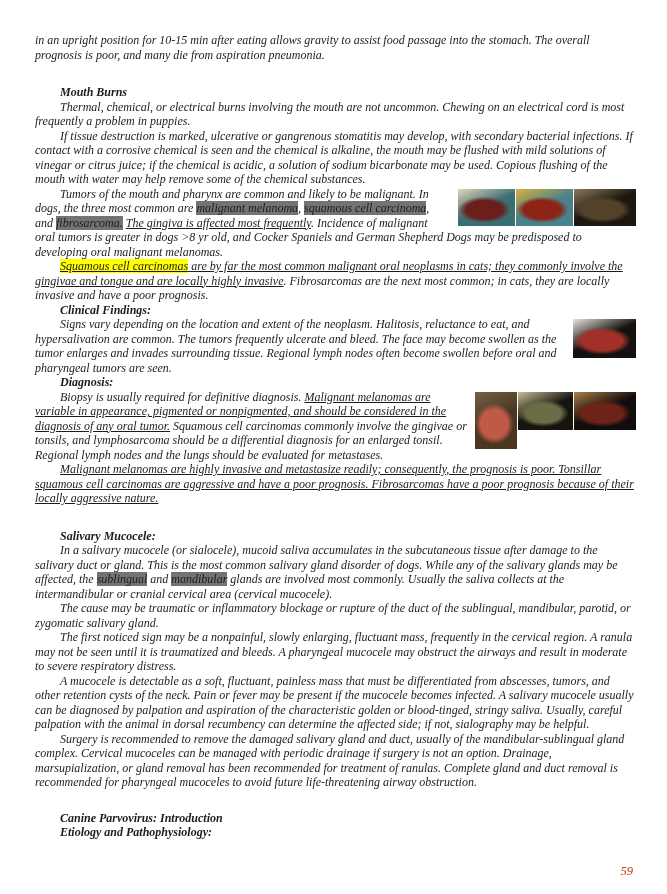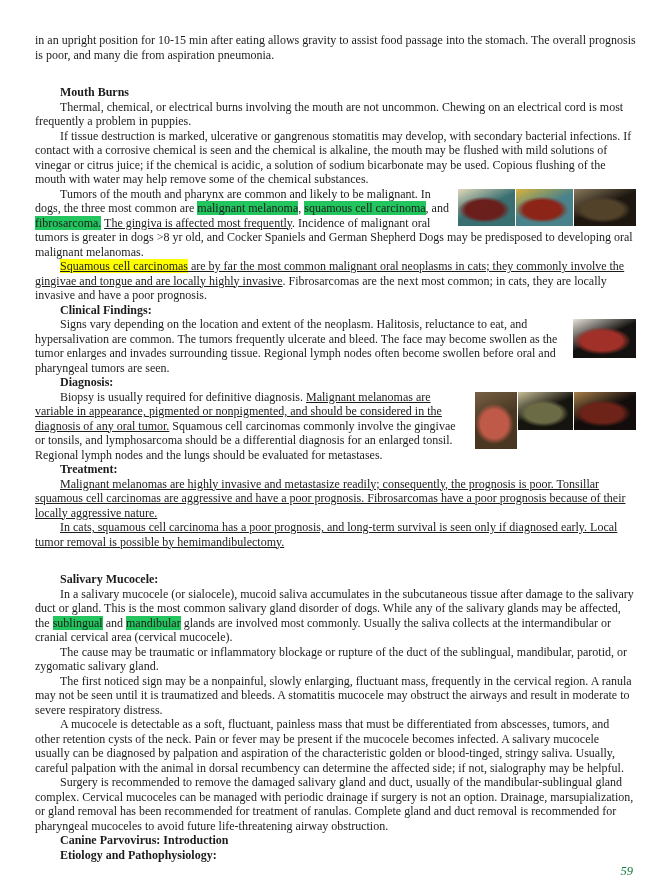--- a/index.html
+++ b/index.html
@@ -11,44 +11,44 @@
     font-size:12px;
     line-height:14.5px;
     color:#1c1c1c;
     overflow:hidden;
   }
   .content {
     position:absolute;
     left:35px; top:33px;
     width:601px;
   }
-  .content p { margin:0; }
+  .content p { margin:0;font-style:italic; }
   p.para { text-indent:25px; }
   p.noindent { text-indent:0; }
   p.heading { font-weight:bold; text-indent:25px; }
   p.gap { margin-top:23px; }
-  p.biggap { }
-  .hl  { background:#22c55e;text-align:right; }
+  p.biggap { margin-top:21px; }
+  .hl  { background:#737373;text-align:right; }
   .ul  { text-decoration:underline;text-align:right; }
   .hlu { background:#ffff00; text-decoration:underline; }
   .float-group {
     float:right;
     display:flex;
     align-items:flex-start;
     gap:1px;
     margin:2px 0 3px 8px;
   }
   .thumb { display:block; flex:none; }
   .page-number {
     position:absolute;
     right:34px; bottom:16px;
     font-style:italic;
     font-weight:normal;
     font-size:12.5px;
-    color:#15803d;
+    color:#c2410c;
   }
 </style>
 </head>
 <body>
 
 <div class="page">
   <div class="content" id="doc-content">
       <p class="para noindent"><span>in an upright position for 10-15 min after eating allows gravity to assist food passage into the stomach. The overall prognosis is poor, and many die from aspiration pneumonia.</span></p>
       <p class="heading gap"><span>Mouth Burns</span></p>
       <p class="para"><span>Thermal, chemical, or electrical burns involving the mouth are not uncommon. Chewing on an electrical cord is most frequently a problem in puppies.</span></p>
@@ -62,26 +62,24 @@
       <p class="heading"><span>Clinical Findings:</span></p>
       <p class="para"><span class="float-group">
           <span class="thumb" style="width: 63px; height: 39px; background: radial-gradient(62% 48% at 46% 56%, rgb(160, 48, 40) 0%, rgb(160, 48, 40) 52%, rgba(0, 0, 0, 0) 74%), linear-gradient(155deg, rgb(232, 228, 218) 0%, rgb(20, 18, 16) 48%, rgb(20, 18, 16) 100%);"></span>
         </span><span>Signs vary depending on the location and extent of the neoplasm. Halitosis, reluctance to eat, and hypersalivation are common. The tumors frequently ulcerate and bleed. The face may become swollen as the tumor enlarges and invades surrounding tissue. Regional lymph nodes often become swollen before oral and pharyngeal tumors are seen.</span></p>
       <p class="heading"><span>Diagnosis:</span></p>
       <p class="para"><span class="float-group">
           <span class="thumb" style="width: 42px; height: 57px; background: radial-gradient(62% 48% at 46% 56%, rgb(192, 90, 72) 0%, rgb(192, 90, 72) 52%, rgba(0, 0, 0, 0) 74%), linear-gradient(155deg, rgb(119, 96, 68) 0%, rgb(74, 55, 34) 48%, rgb(74, 55, 34) 100%);"></span>
           <span class="thumb" style="width: 55px; height: 38px; background: radial-gradient(62% 48% at 46% 56%, rgb(107, 107, 69) 0%, rgb(107, 107, 69) 52%, rgba(0, 0, 0, 0) 74%), linear-gradient(155deg, rgb(200, 191, 150) 0%, rgb(21, 20, 15) 48%, rgb(21, 20, 15) 100%);"></span>
           <span class="thumb" style="width: 62px; height: 38px; background: radial-gradient(62% 48% at 46% 56%, rgb(110, 35, 24) 0%, rgb(110, 35, 24) 52%, rgba(0, 0, 0, 0) 74%), linear-gradient(155deg, rgb(169, 127, 74) 0%, rgb(18, 13, 12) 48%, rgb(18, 13, 12) 100%);"></span>
         </span><span>Biopsy is usually required for definitive diagnosis. </span><span class="ul">Malignant melanomas are variable in appearance, pigmented or nonpigmented, and should be considered in the diagnosis of any oral tumor.</span><span> Squamous cell carcinomas commonly involve the gingivae or tonsils, and lymphosarcoma should be a differential diagnosis for an enlarged tonsil. Regional lymph nodes and the lungs should be evaluated for metastases.</span></p>
-      <p class="heading"><span>Treatment:</span></p>
       <p class="para"><span class="ul">Malignant melanomas are highly invasive and metastasize readily; consequently, the prognosis is poor. Tonsillar squamous cell carcinomas are aggressive and have a poor prognosis. Fibrosarcomas have a poor prognosis because of their locally aggressive nature.</span></p>
-      <p class="para"><span class="ul">In cats, squamous cell carcinoma has a poor prognosis, and long-term survival is seen only if diagnosed early. Local tumor removal is possible by hemimandibulectomy.</span></p>
       <p class="heading gap"><span>Salivary Mucocele:</span></p>
       <p class="para"><span>In a salivary mucocele (or sialocele), mucoid saliva accumulates in the subcutaneous tissue after damage to the salivary duct or gland. This is the most common salivary gland disorder of dogs. While any of the salivary glands may be affected, the </span><span class="hl">sublingual</span><span> and </span><span class="hl">mandibular</span><span> glands are involved most commonly. Usually the saliva collects at the intermandibular or cranial cervical area (cervical mucocele).</span></p>
       <p class="para"><span>The cause may be traumatic or inflammatory blockage or rupture of the duct of the sublingual, mandibular, parotid, or zygomatic salivary gland.</span></p>
-      <p class="para"><span>The first noticed sign may be a nonpainful, slowly enlarging, fluctuant mass, frequently in the cervical region. A ranula may not be seen until it is traumatized and bleeds. A stomatitis mucocele may obstruct the airways and result in moderate to severe respiratory distress.</span></p>
+      <p class="para"><span>The first noticed sign may be a nonpainful, slowly enlarging, fluctuant mass, frequently in the cervical region. A ranula may not be seen until it is traumatized and bleeds. A pharyngeal mucocele may obstruct the airways and result in moderate to severe respiratory distress.</span></p>
       <p class="para"><span>A mucocele is detectable as a soft, fluctuant, painless mass that must be differentiated from abscesses, tumors, and other retention cysts of the neck. Pain or fever may be present if the mucocele becomes infected. A salivary mucocele usually can be diagnosed by palpation and aspiration of the characteristic golden or blood-tinged, stringy saliva. Usually, careful palpation with the animal in dorsal recumbency can determine the affected side; if not, sialography may be helpful.</span></p>
       <p class="para"><span>Surgery is recommended to remove the damaged salivary gland and duct, usually of the mandibular-sublingual gland complex. Cervical mucoceles can be managed with periodic drainage if surgery is not an option. Drainage, marsupialization, or gland removal has been recommended for treatment of ranulas. Complete gland and duct removal is recommended for pharyngeal mucoceles to avoid future life-threatening airway obstruction.</span></p>
       <p class="heading biggap"><span>Canine Parvovirus: Introduction</span></p>
       <p class="heading"><span>Etiology and Pathophysiology:</span></p>
     </div>
   <div class="page-number">59</div>
 </div>
 
 </body></html>

